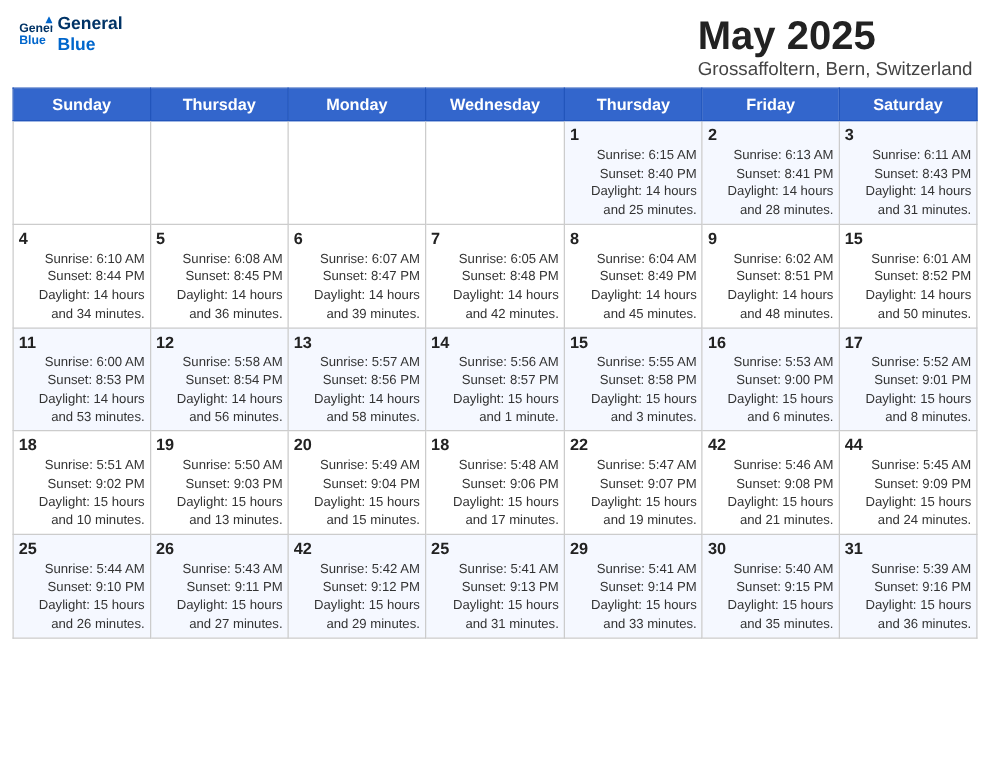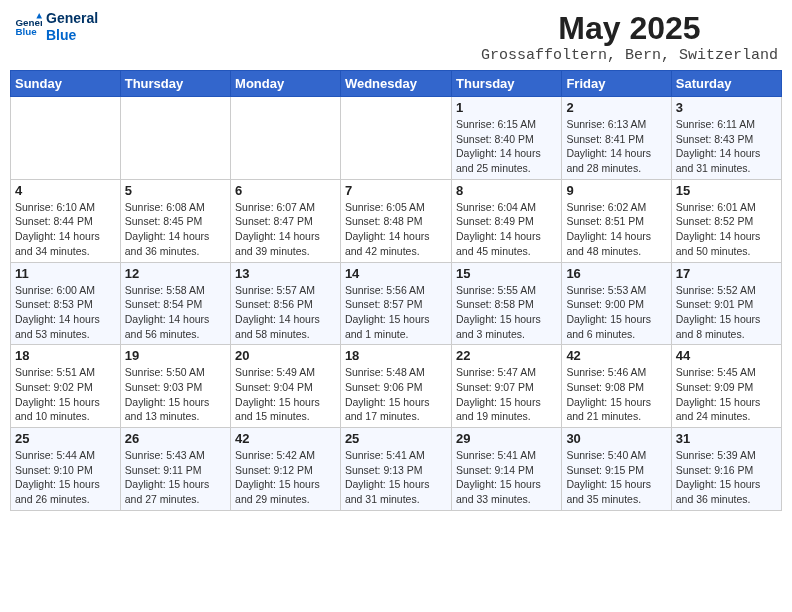--- a/index.html
+++ b/index.html
@@ -20,42 +20,41 @@
     .logo {
       display: flex;
       align-items: center;
       gap: 4px;
     }
     .logo-icon {
       width: 28px;
       height: 28px;
     }
     .title-block {
-      text-align: center;
+      text-align: left;
     }
     .calendar-title {
       font-size: 32px;
       font-weight: bold;
       color: #222;
     }
     .calendar-subtitle {
       font-size: 15px;
       color: #444;
-      font-family: Liberation Mono, monospace;
     }
     table {
       width: 100%;
       border-collapse: collapse;
       font-size: 11px;
     }
     thead tr th {
       background-color: #3366cc;
       color: #fff;
       padding: 5px 4px;
-      text-align: left;
+      text-align: center;
       font-size: 13px;
       font-weight: bold;
       border: 1px solid #2255bb;
     }
     tbody tr td {
       border: 1px solid #ccc;
       vertical-align: top;
       padding: 3px 4px;
       width: 113px;
       min-height: 80px;
@@ -63,20 +62,21 @@
     .day-num {
       font-size: 13px;
       font-weight: bold;
       color: #222;
       margin-bottom: 2px;
     }
     .day-info {
       font-size: 10.5px;
       color: #333;
       line-height: 1.4;
+      text-align: right;
     }
     .empty-cell {
       background: #f9f9f9;
     }
     tbody tr:nth-child(odd) td {
       background-color: #f5f8ff;
     }
     tbody tr:nth-child(even) td {
       background-color: #ffffff;
     }

